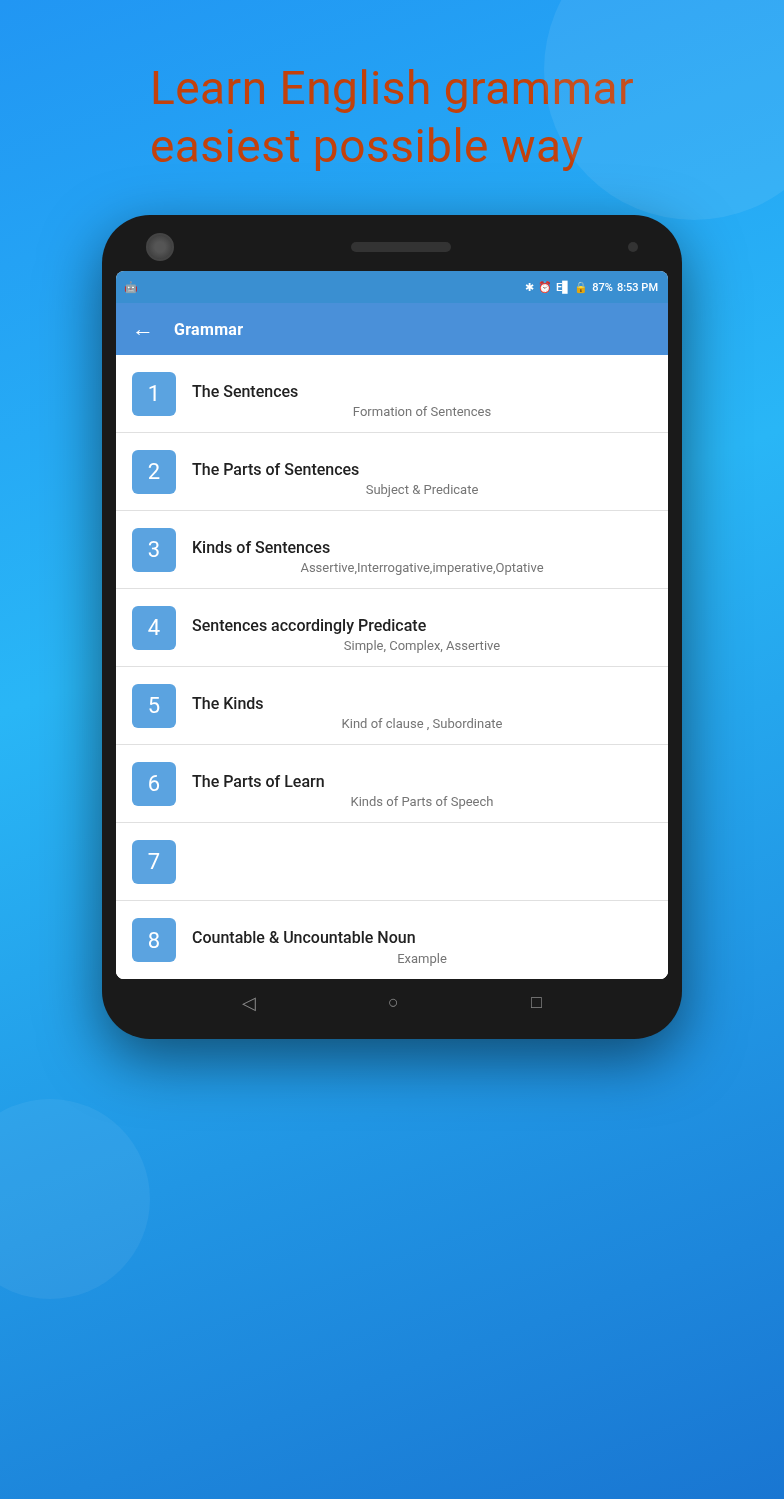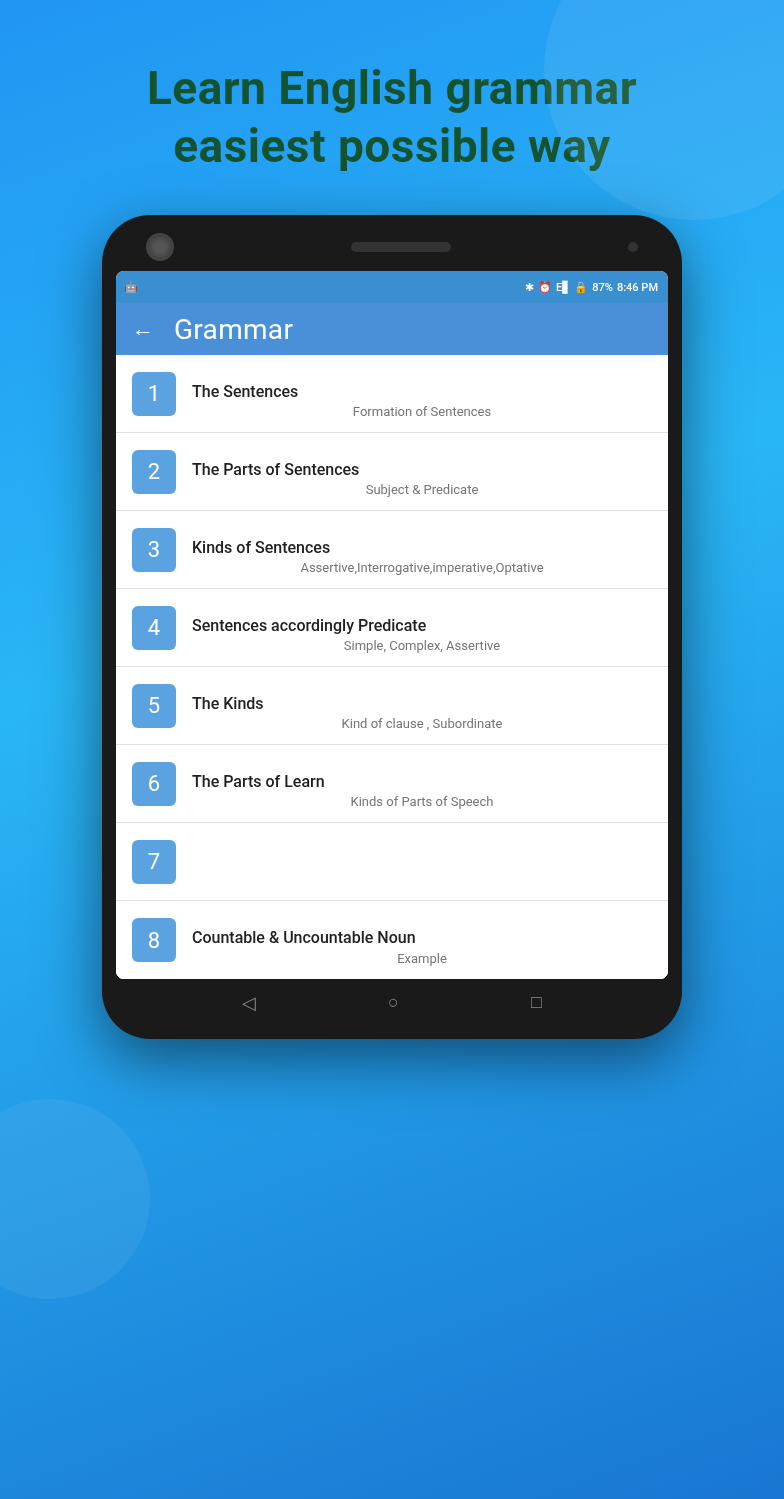--- a/index.html
+++ b/index.html
@@ -10,24 +10,24 @@
       background: linear-gradient(160deg, #2196F3 0%, #29B6F6 40%, #1976D2 100%);
       display: flex;
       flex-direction: column;
       align-items: center;
       font-family: 'Roboto', Arial, sans-serif;
       overflow: hidden;
       position: relative;
     }
 
     .hero-text {
-      color: #14532d;
-      text-align: center;
+      color: #c2410c;
+      text-align: left;
       font-size: 46px;
-      font-weight: 700;
+      font-weight: 400;
       line-height: 1.25;
       padding: 60px 60px 40px 60px;
       letter-spacing: 0.5px;
     }
 
     
     .phone-shell {
       width: 580px;
       background: #1a1a1a;
       border-radius: 48px;
@@ -117,22 +117,22 @@
 
     .back-arrow {
       color: white;
       font-size: 22px;
       font-weight: 300;
       cursor: pointer;
     }
 
     .app-title {
       color: white;
-      font-size: 28px;
-      font-weight: 400;
+      font-size: 16px;
+      font-weight: 700;
       letter-spacing: 0.3px;
     }
 
     
     .list-container {
       background: white;
     }
 
     .list-item {
       display: flex;
@@ -241,21 +241,21 @@
     <div class="status-bar">
       <div class="status-left">
         <span class="status-icon-small">🤖</span>
       </div>
       <div class="status-right">
         <span>✱</span>
         <span>⏰</span>
         <span>E▋</span>
         <span>🔒</span>
         <span>87%</span>
-        <span>8:46 PM</span>
+        <span>8:53 PM</span>
       </div>
     </div>
 
     <div class="app-bar">
       <span class="back-arrow">←</span>
       <span class="app-title">Grammar</span>
     </div>
 
     <div class="list-container">
 

